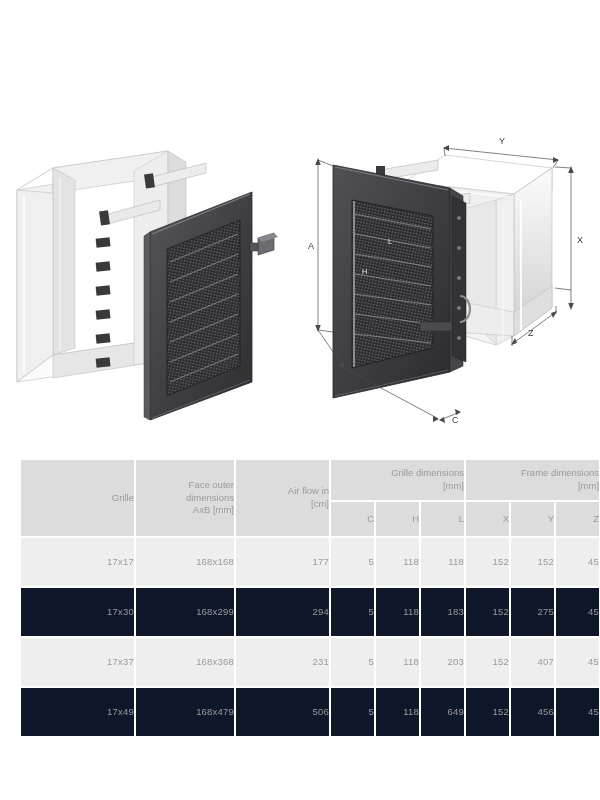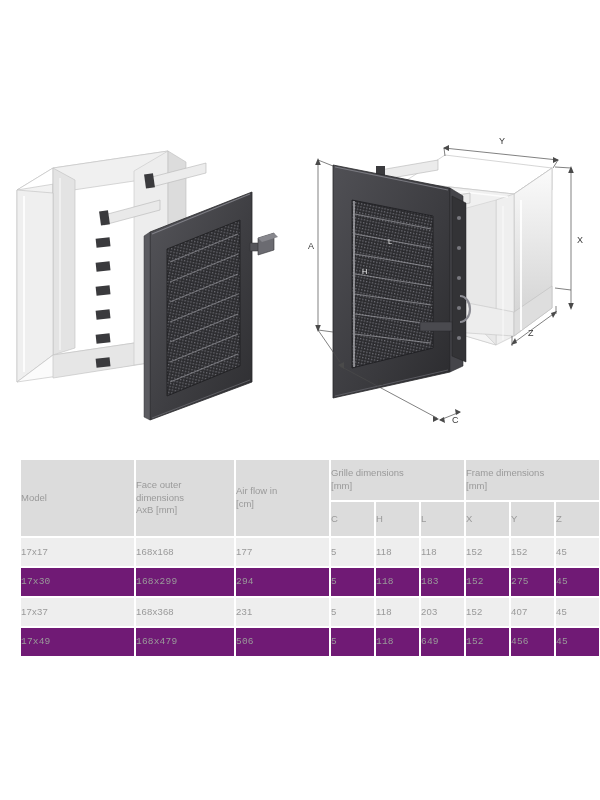--- a/index.html
+++ b/index.html
@@ -41,43 +41,43 @@
   table.spec {
     border-collapse: separate;
     border-spacing: 2px;
     width: 566px;
     table-layout: fixed;
   }
   table.spec td, table.spec th {
     background: #dcdcdc;
     color: #9a9a9a;
     font-weight: normal;
-    text-align: left;
+    text-align: right;
     vertical-align: middle;
     font-size: 9.5px;
     line-height: 1.35;
     padding: 0;
     border: 0;
   }
   th.group-head {
     height: 40px;
     font-size: 8.5px;
   }
   th.col-head {
     height: 34px;
     font-size: 10px;
   }
   th.tall-head {
     height: 74px;
     font-size: 9px;
   }
   tr.row-odd td  { background: #eeeeee; }
-  tr.row-even td { background: #701a75; font-family: Liberation Mono, monospace; }
+  tr.row-even td { background: #0f172a; }
   tbody td {
-    height: 28px;
+    height: 48px;
     font-size: 11.5px;
     color: #9d9d9d;
     letter-spacing: 0.2px;
   }
   td.model, td.dims { font-size: 11.5px; }
 
   
   col.c-model { width: 113px; }
   col.c-face  { width: 98px;  }
   col.c-air   { width: 93px;  }
@@ -335,21 +335,21 @@
       <col class="c-small">
         <col class="c-small">
         <col class="c-small">
       <col class="c-small">
         <col class="c-small">
         <col class="c-small">
     </colgroup>
     <thead>
       <tr>
         <th class="tall-head" rowspan="2">
-          <span>Model</span>
+          <span>Grille</span>
         </th>
         <th class="tall-head" rowspan="2">
           <div>Face outer</div>
           <div>dimensions</div>
           <div>AxB [mm]</div>
         </th>
         <th class="tall-head" rowspan="2">
           <div>Air flow in</div>
           <div>[cm]</div>
         </th>

